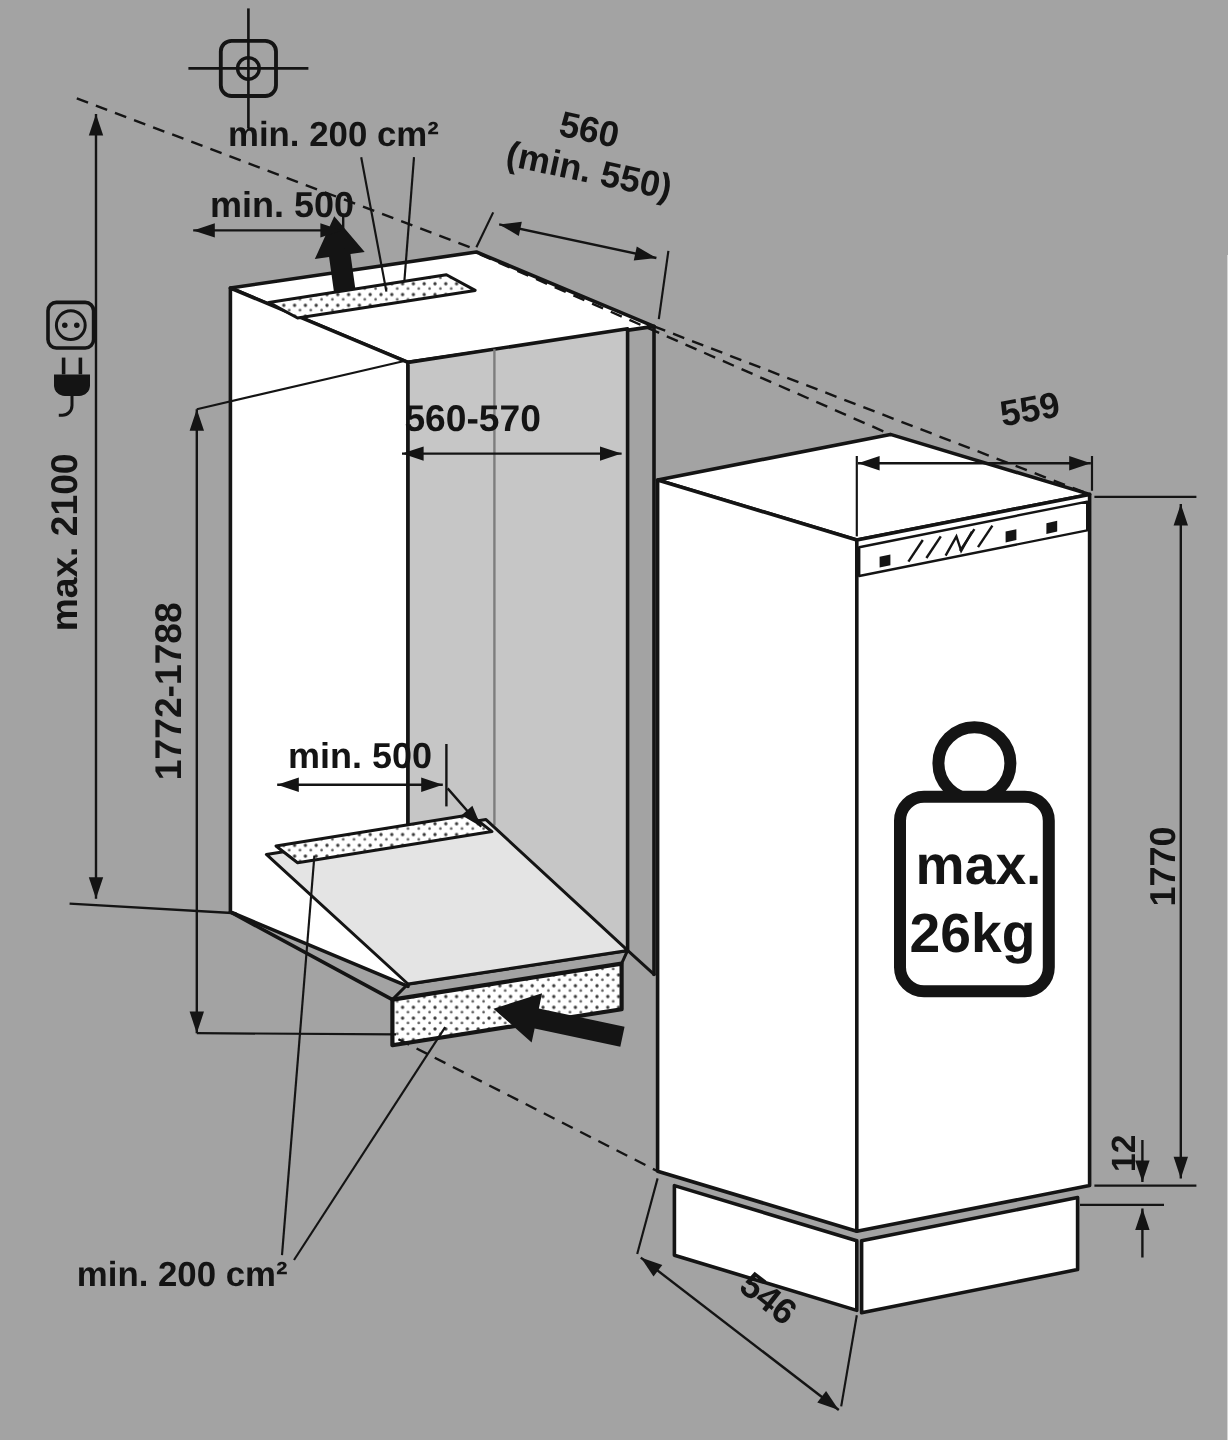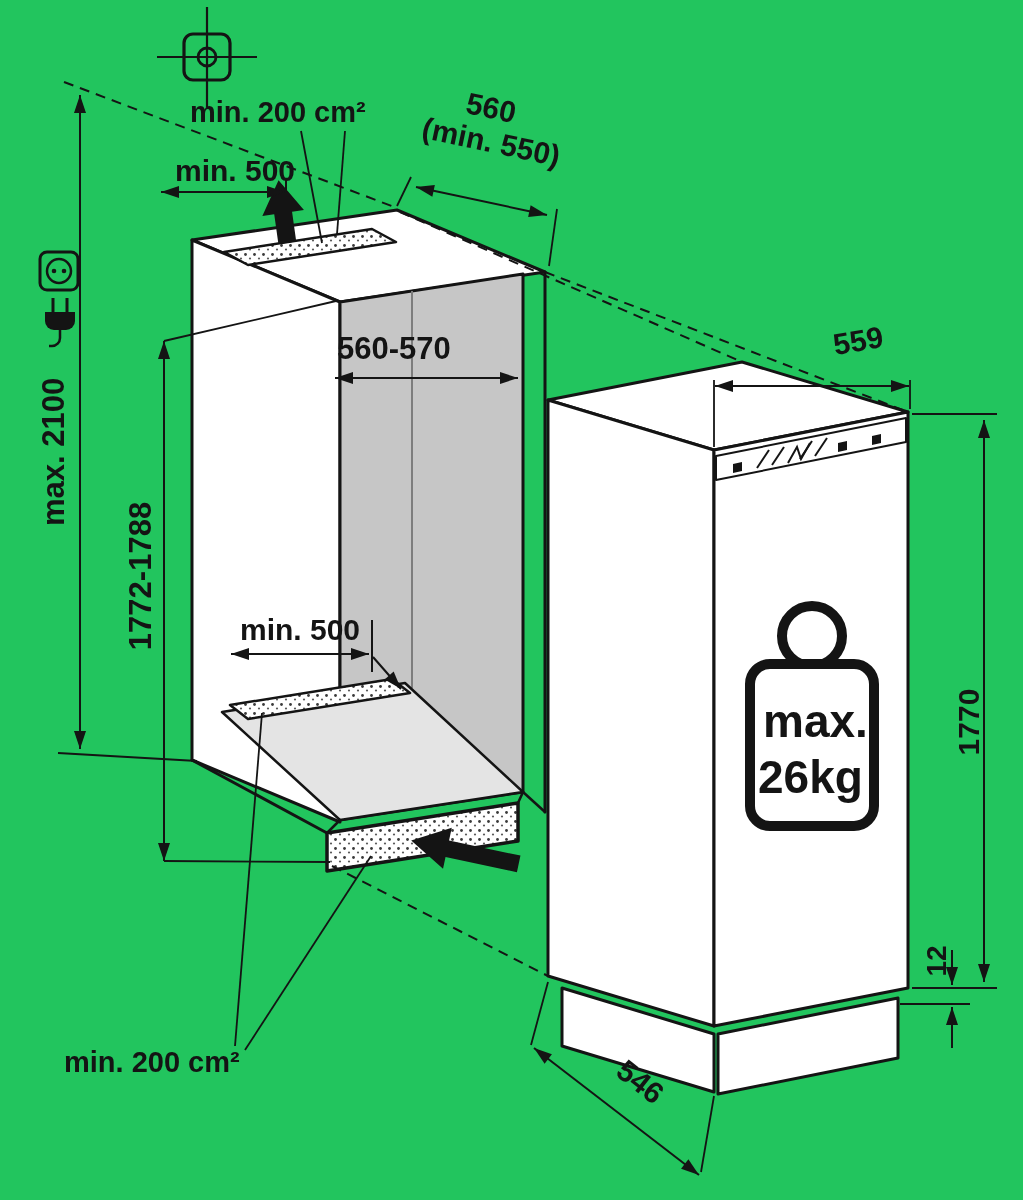--- a/index.html
+++ b/index.html
@@ -1,16 +1,16 @@
 <!DOCTYPE html>
 <html><head>
 <meta charset="utf-8">
 <style>
   html,body{margin:0;padding:0;background:#ffffff;}
-  .stage{width:1023px;height:1200px;position:relative;background:#22c55e;overflow:hidden;}
+  .stage{width:1023px;height:1200px;position:relative;background:#a3a3a3;overflow:hidden;}
   svg{display:block;}
   .outline{fill:#ffffff;stroke:#141414;stroke-width:3;stroke-linejoin:round;}
   .grayface{fill:#c6c6c6;stroke:#141414;stroke-width:3;stroke-linejoin:round;}
   .floorface{fill:#e4e4e4;stroke:#141414;stroke-width:2.5;stroke-linejoin:round;}
   .dots{fill:url(#dotp);stroke:#141414;stroke-width:2.5;stroke-linejoin:round;}
   .dotsbold{fill:url(#dotp);stroke:#141414;stroke-width:3.5;stroke-linejoin:round;}
   .dim{stroke:#141414;stroke-width:2;fill:none;}
   .thin{stroke:#141414;stroke-width:1.8;fill:none;}
   .edge{stroke:#141414;stroke-width:3;fill:none;stroke-linecap:round;}
   .edge2{stroke:#141414;stroke-width:2.5;fill:none;stroke-linecap:round;}

